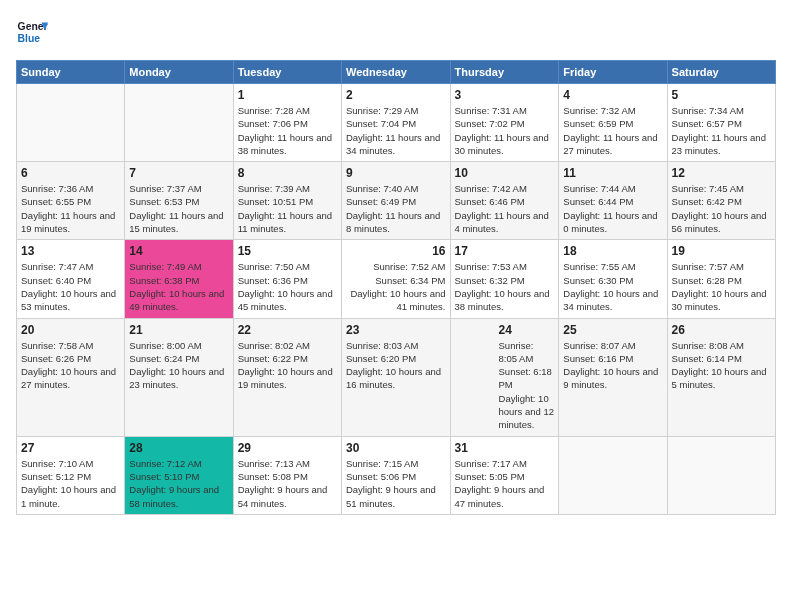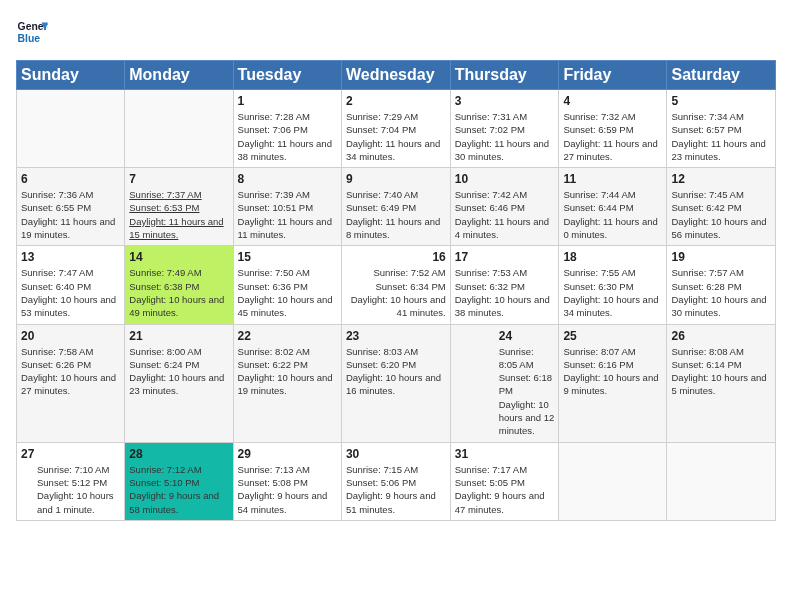--- a/index.html
+++ b/index.html
@@ -39,21 +39,21 @@
     .calendar {
       width: 100%;
       border-collapse: collapse;
       font-size: 10px;
     }
     .calendar th {
       background: #3a6fad;
       color: #fff;
       padding: 5px 4px;
       text-align: left;
-      font-size: 16px;
+      font-size: 11px;
       font-weight: bold;
       border: 1px solid #5588c4;
     }
     .calendar td {
       border: 1px solid #d0d0d0;
       vertical-align: top;
       padding: 4px;
       width: 109px;
       min-height: 80px;
       background: #fff;
@@ -139,21 +139,21 @@
       </tr>
       <tr>
         <td style="background: rgb(245, 245, 245);">
           <div class="day-num">6</div>
           <div class="day-info" style="white-space: pre-line;">Sunrise: 7:36 AM
 Sunset: 6:55 PM
 Daylight: 11 hours and 19 minutes.</div>
         </td>
         <td style="background: rgb(245, 245, 245);">
           <div class="day-num">7</div>
-          <div class="day-info" style="white-space: pre-line; text-decoration: underline;">Sunrise: 7:37 AM
+          <div class="day-info" style="white-space: pre-line;">Sunrise: 7:37 AM
 Sunset: 6:53 PM
 Daylight: 11 hours and 15 minutes.</div>
         </td>
         <td style="background: rgb(245, 245, 245);">
           <div class="day-num">8</div>
           <div class="day-info" style="white-space: pre-line;">Sunrise: 7:39 AM
 Sunset: 10:51 PM
 Daylight: 11 hours and 11 minutes.</div>
         </td>
         <td style="background: rgb(245, 245, 245);">
@@ -181,21 +181,21 @@
 Daylight: 10 hours and 56 minutes.</div>
         </td>
       </tr>
       <tr>
         <td style="background: rgb(255, 255, 255);">
           <div class="day-num">13</div>
           <div class="day-info" style="white-space: pre-line;">Sunrise: 7:47 AM
 Sunset: 6:40 PM
 Daylight: 10 hours and 53 minutes.</div>
         </td>
-        <td style="background: #bef264;">
+        <td style="background: #ec4899;">
           <div class="day-num">14</div>
           <div class="day-info" style="white-space: pre-line;">Sunrise: 7:49 AM
 Sunset: 6:38 PM
 Daylight: 10 hours and 49 minutes.</div>
         </td>
         <td style="background: rgb(255, 255, 255);">
           <div class="day-num">15</div>
           <div class="day-info" style="white-space: pre-line;">Sunrise: 7:50 AM
 Sunset: 6:36 PM
 Daylight: 10 hours and 45 minutes.</div>
@@ -265,21 +265,21 @@
         <td style="background: rgb(245, 245, 245);">
           <div class="day-num">26</div>
           <div class="day-info" style="white-space: pre-line;">Sunrise: 8:08 AM
 Sunset: 6:14 PM
 Daylight: 10 hours and 5 minutes.</div>
         </td>
       </tr>
       <tr>
         <td style="background: rgb(255, 255, 255);">
           <div class="day-num">27</div>
-          <div class="day-info" style="white-space: pre-line; margin-left: 16px;">Sunrise: 7:10 AM
+          <div class="day-info" style="white-space: pre-line;">Sunrise: 7:10 AM
 Sunset: 5:12 PM
 Daylight: 10 hours and 1 minute.</div>
         </td>
         <td style="background: #14b8a6;">
           <div class="day-num">28</div>
           <div class="day-info" style="white-space: pre-line;">Sunrise: 7:12 AM
 Sunset: 5:10 PM
 Daylight: 9 hours and 58 minutes.</div>
         </td>
         <td style="background: rgb(255, 255, 255);">

